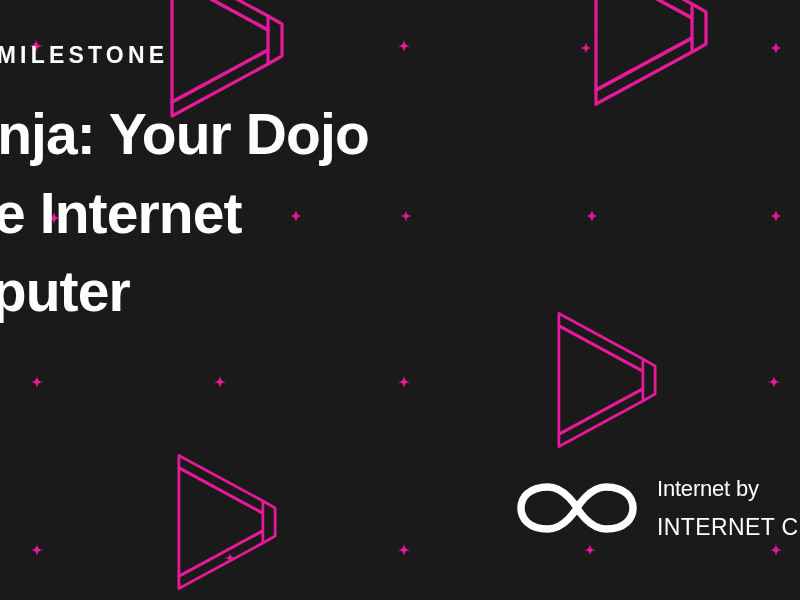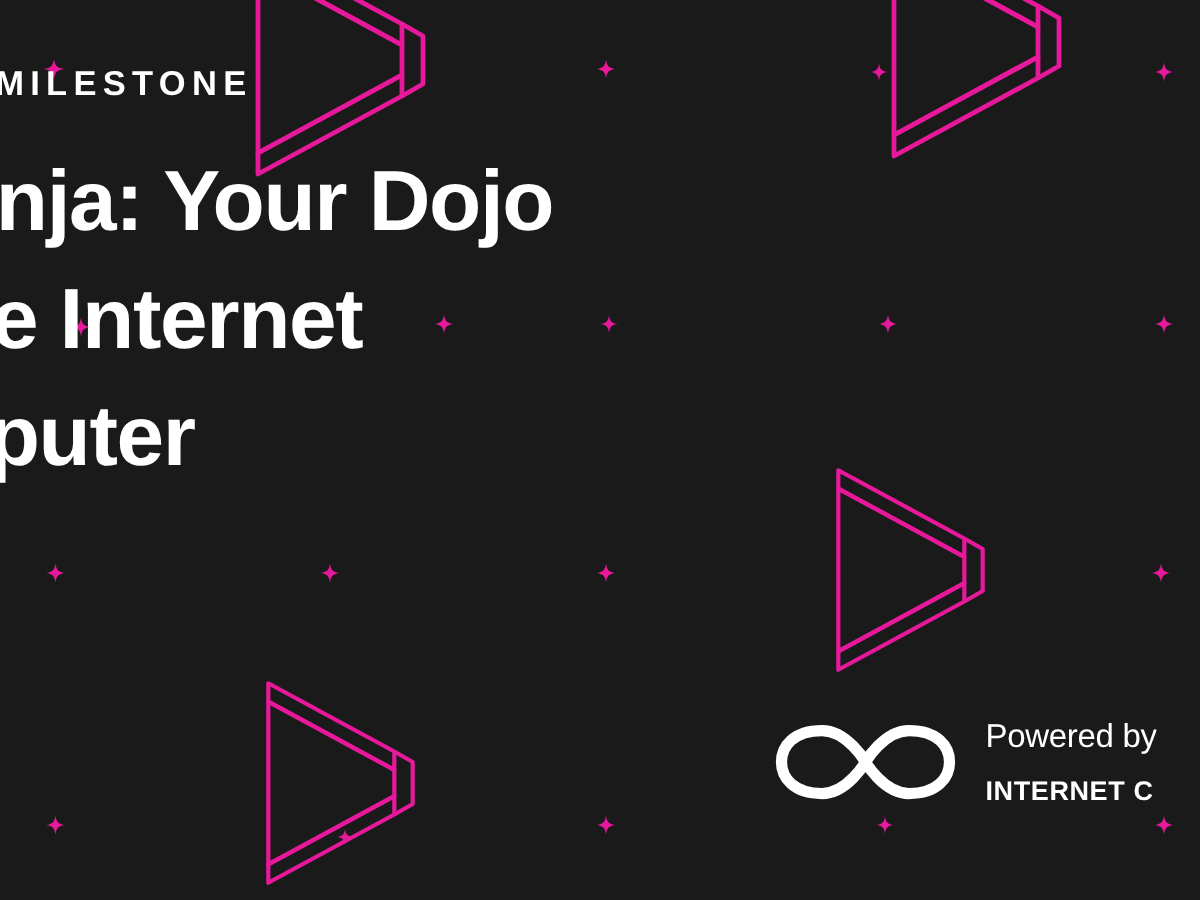--- a/index.html
+++ b/index.html
@@ -84,22 +84,22 @@
   }
   .logo-text .powered {
     display: block;
     font-size: 22px;
     font-weight: normal;
     letter-spacing: -0.2px;
     margin-bottom: 6px;
   }
   .logo-text .brand {
     display: block;
-    font-size: 18px;
-    font-weight: bold;
+    font-size: 23px;
+    font-weight: normal;
     letter-spacing: 0.4px;
     margin-top: 16px;
   }
 </style>
 </head>
 <body>
 
 <div id="banner">
 
   <div class="deco-layer">
@@ -252,18 +252,18 @@
                  C8 46.5 16 57 35 57
                  C52 57 64 36 64 36
                  C64 36 76 15 93 15
                  C112 15 120 25.5 120 36
                  C120 46.5 112 57 93 57
                  C76 57 64 36 64 36
                  C64 36 52 15 35 15 Z" stroke-linecap="round" stroke-linejoin="round"></path>
       </svg>
     </span>
     <span class="logo-text">
-      <span class="powered">Powered by</span>
+      <span class="powered">Internet by</span>
       <span class="brand">INTERNET C</span>
     </span>
   </div>
 
 </div>
 
 </body></html>

